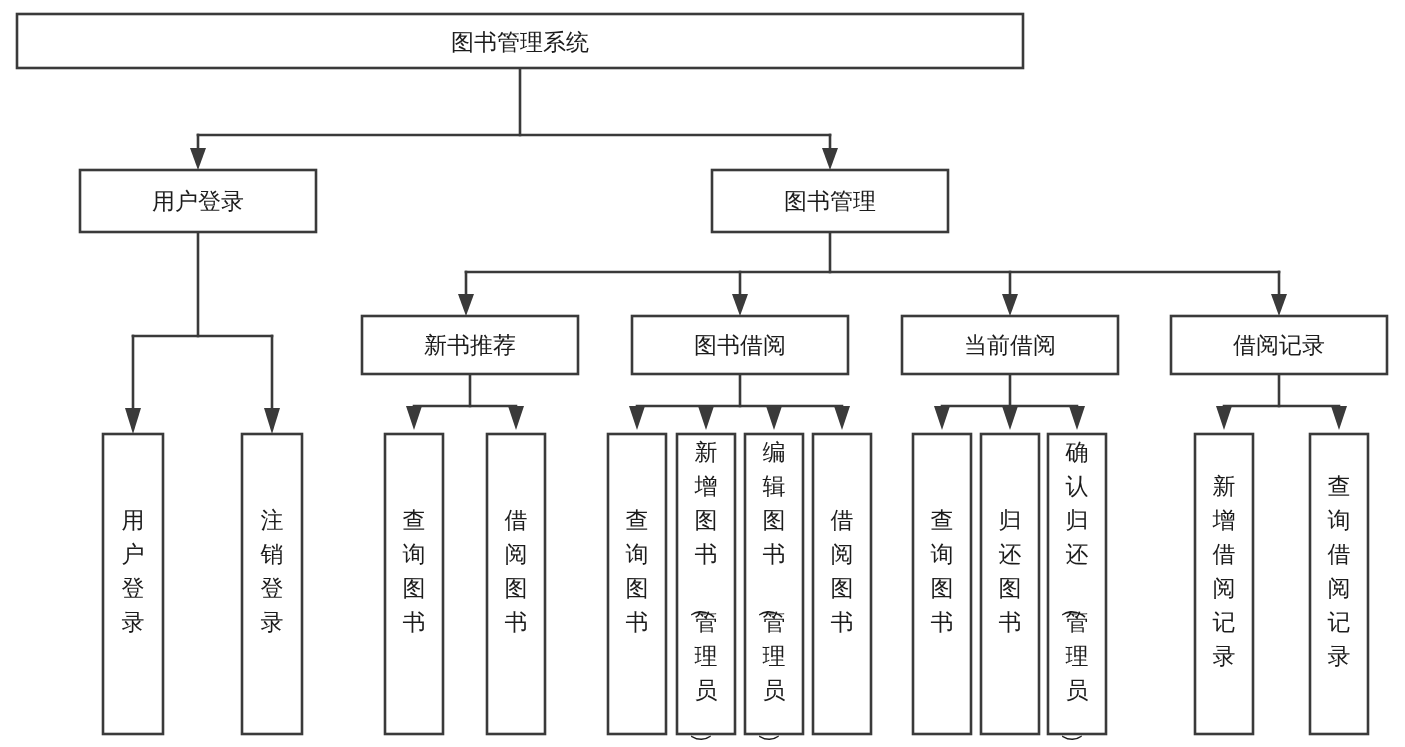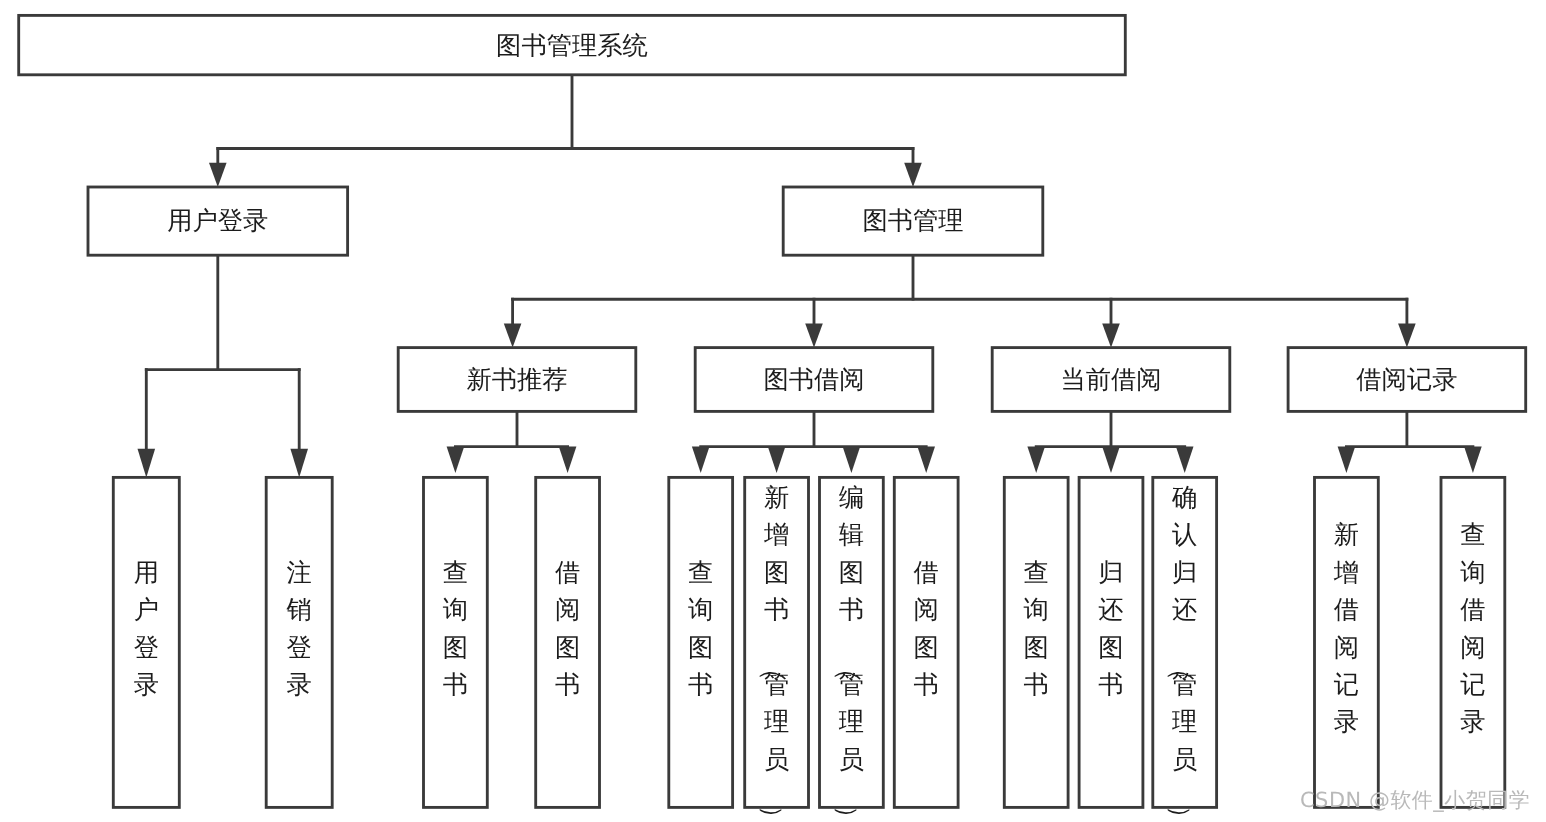--- a/index.html
+++ b/index.html
@@ -234,15 +234,14 @@
       <text class="node-label-v" x="1224" y="494"><tspan x="1224" dy="0">新</tspan><tspan x="1224" dy="34">增</tspan><tspan x="1224" dy="34">借</tspan><tspan x="1224" dy="34">阅</tspan><tspan x="1224" dy="34">记</tspan><tspan x="1224" dy="34">录</tspan></text>
     </g>
 
     <g>
       <rect class="node-box" x="1310" y="434" width="58" height="300"></rect>
       <text class="node-label-v" x="1339" y="494"><tspan x="1339" dy="0">查</tspan><tspan x="1339" dy="34">询</tspan><tspan x="1339" dy="34">借</tspan><tspan x="1339" dy="34">阅</tspan><tspan x="1339" dy="34">记</tspan><tspan x="1339" dy="34">录</tspan></text>
     </g>
 
   </svg>
 
-  <div class="watermark-text">CSDN @软件_小贺同学</div>
 
 </div>
 
 </body></html>

